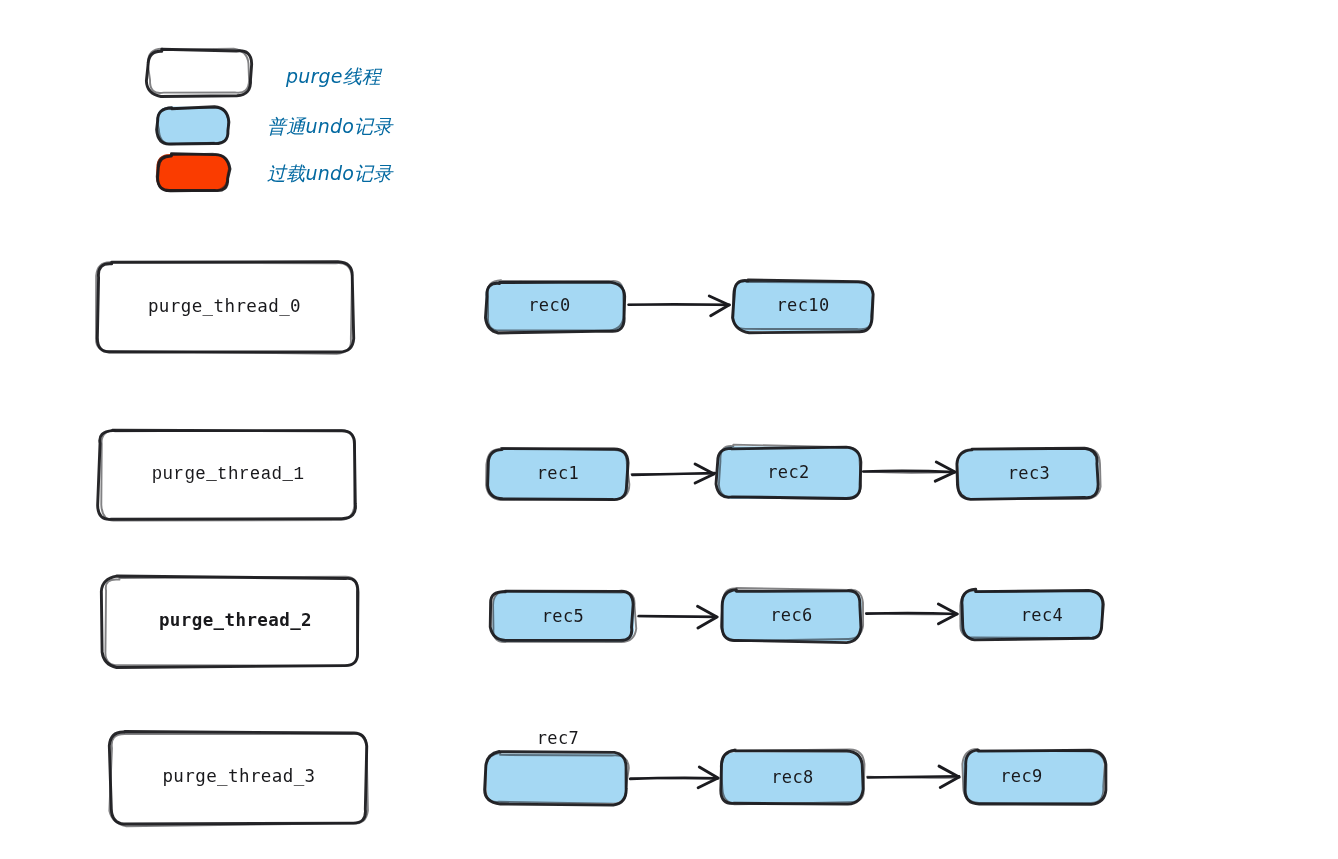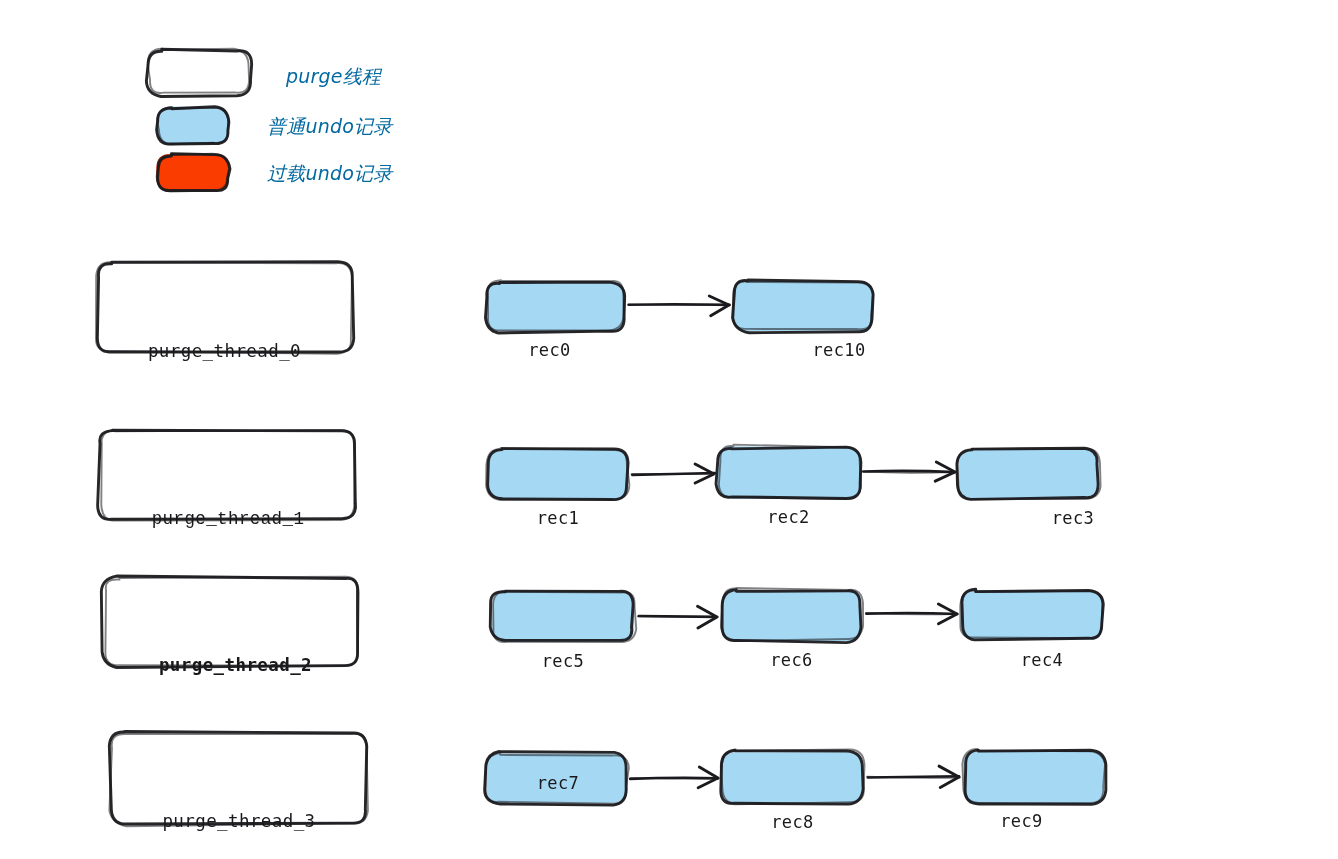--- a/index.html
+++ b/index.html
@@ -36,21 +36,20 @@
 
   
   .node-label {
     position: absolute;
     font-family: "DejaVu Sans Mono", "Liberation Mono", monospace;
     font-size: 17px;
     color: #19191c;
     white-space: nowrap;
     text-align: center;
     letter-spacing: 0.4px;
-    margin-top: 45px;
   }
   .node-label.thread {
     font-size: 17.5px;
   }
   .node-label.rec {
     font-size: 17px;
   }
 </style>
 </head>
 <body>
@@ -198,22 +197,22 @@
   </svg>
 
 <div class="legend-label" style="left: 286px; top: 64px;">purge线程</div>
 <div class="legend-label" style="left: 267px; top: 114px;">普通undo记录</div>
 <div class="legend-label" style="left: 267px; top: 161px;">过载undo记录</div>
 <div class="node-label thread" style="left: 97px; top: 296px; width: 255px;">purge_thread_0</div>
 <div class="node-label thread" style="left: 100px; top: 463.5px; width: 256px; font-family: Liberation Mono, monospace;">purge_thread_1</div>
 <div class="node-label thread" style="left: 104px; top: 609.5px; width: 263px; font-weight: bold;">purge_thread_2</div>
 <div class="node-label thread" style="left: 111px; top: 766px; width: 256px;">purge_thread_3</div>
 <div class="node-label rec" style="left: 486px; top: 295px; width: 127px;">rec0</div>
-<div class="node-label rec" style="left: 733px; top: 295px; width: 140px; padding-left: 36px;">rec10</div>
+<div class="node-label rec" style="left: 733px; top: 295px; width: 140px;">rec10</div>
 <div class="node-label rec" style="left: 488px; top: 463px; width: 140px;">rec1</div>
 <div class="node-label rec" style="left: 718px; top: 462px; width: 141px;">rec2</div>
-<div class="node-label rec" style="left: 959px; top: 463px; width: 140px; padding-left: 44px;">rec3</div>
+<div class="node-label rec" style="left: 959px; top: 463px; width: 140px;">rec3</div>
 <div class="node-label rec" style="left: 492px; top: 606px; width: 142px;">rec5</div>
 <div class="node-label rec" style="left: 721px; top: 604.5px; width: 141px;">rec6</div>
 <div class="node-label rec" style="left: 961px; top: 604.5px; width: 162px;">rec4</div>
 <div class="node-label rec" style="left: 486px; top: 728px; width: 144px;">rec7</div>
 <div class="node-label rec" style="left: 722px; top: 766.5px; width: 141px;">rec8</div>
 <div class="node-label rec" style="left: 963px; top: 766px; width: 117px;">rec9</div>
 
 </body></html>

